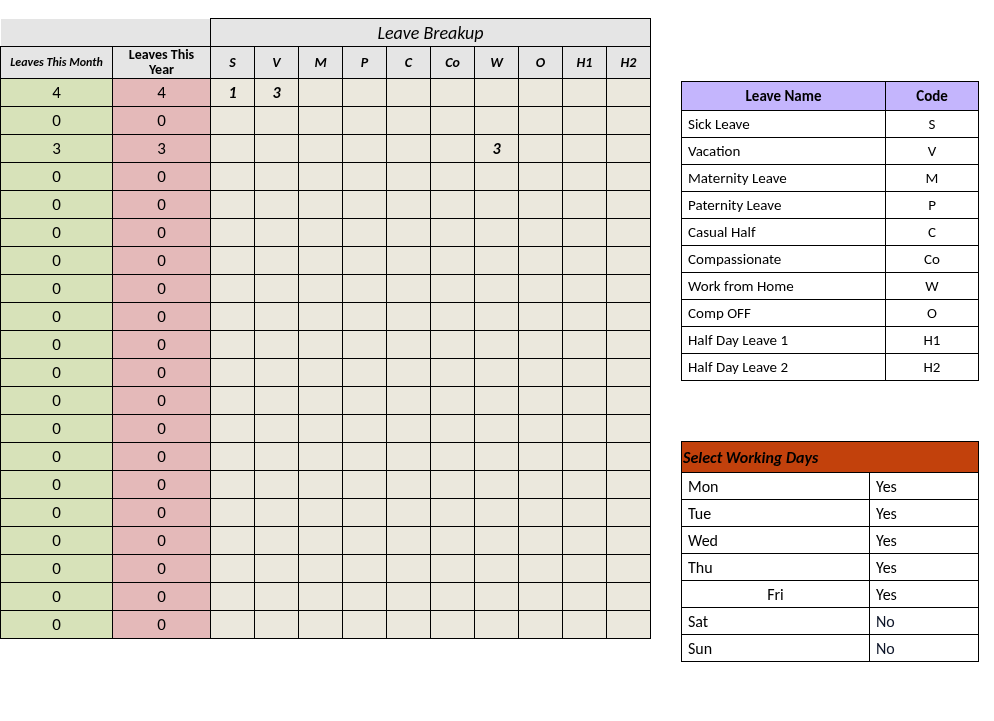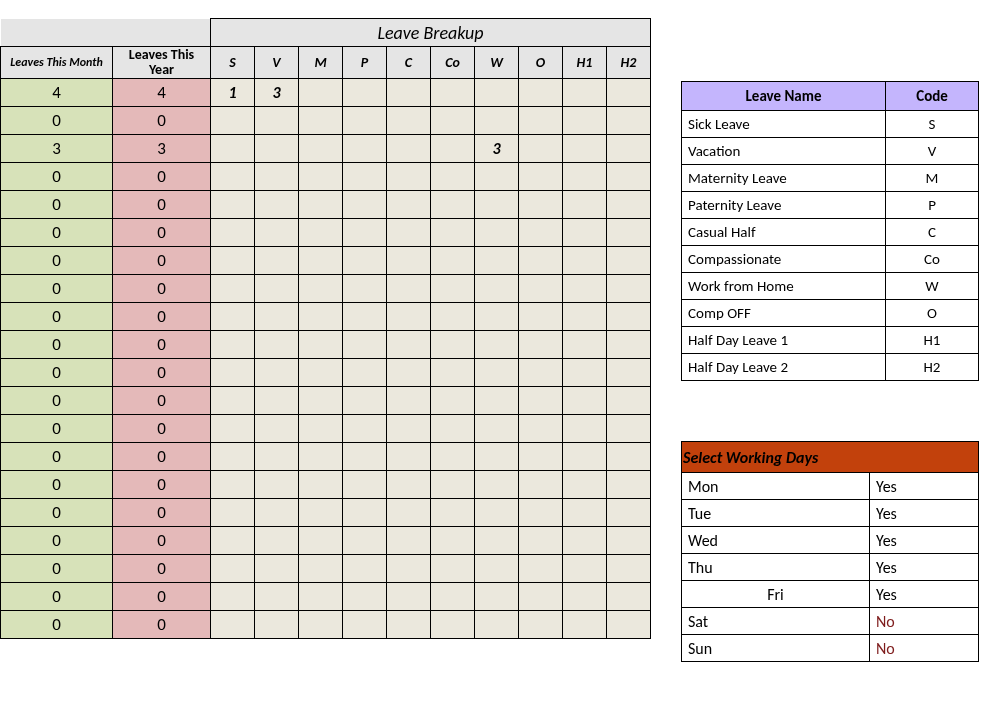--- a/index.html
+++ b/index.html
@@ -97,21 +97,21 @@
     height: 28px;
     text-align: left;
   }
   table.workdays td {
     border: 1.5px solid black;
     height: 26px;
     padding: 0 6px;
     font-size: 16px;
     text-align: left;
   }
-  .no-red { color: #7f1d1d; }
+  .no-red { color: #0f172a; }
 </style>
 </head>
 <body>
 
 <div class="container">
   <div class="left-block">
     <table class="main">
       <thead>
         <tr>
           <th class="noborder bg-white" style="border-top:none;border-left:none;"></th>

